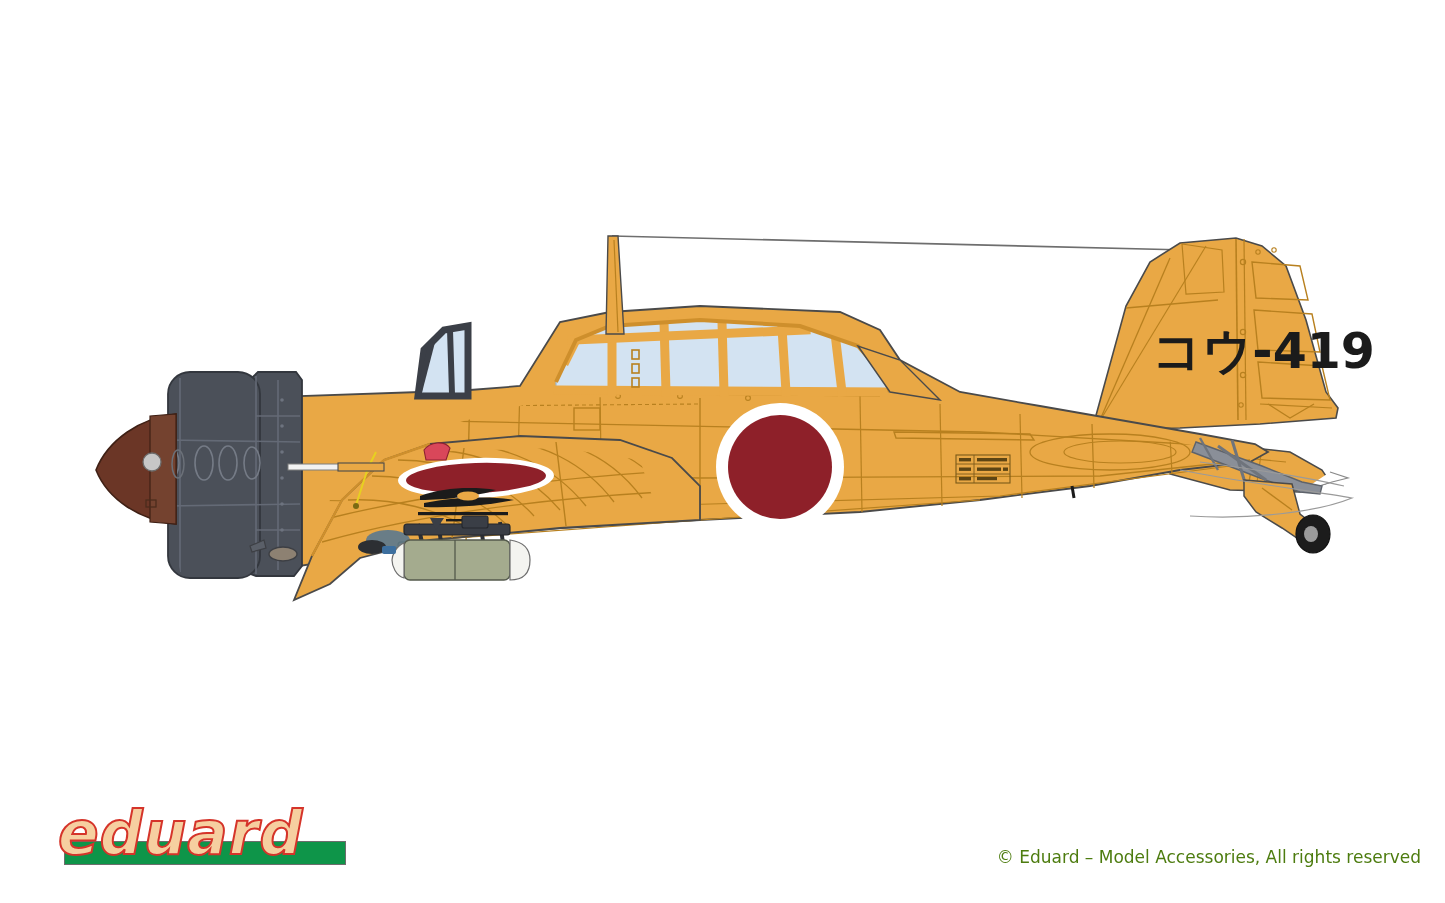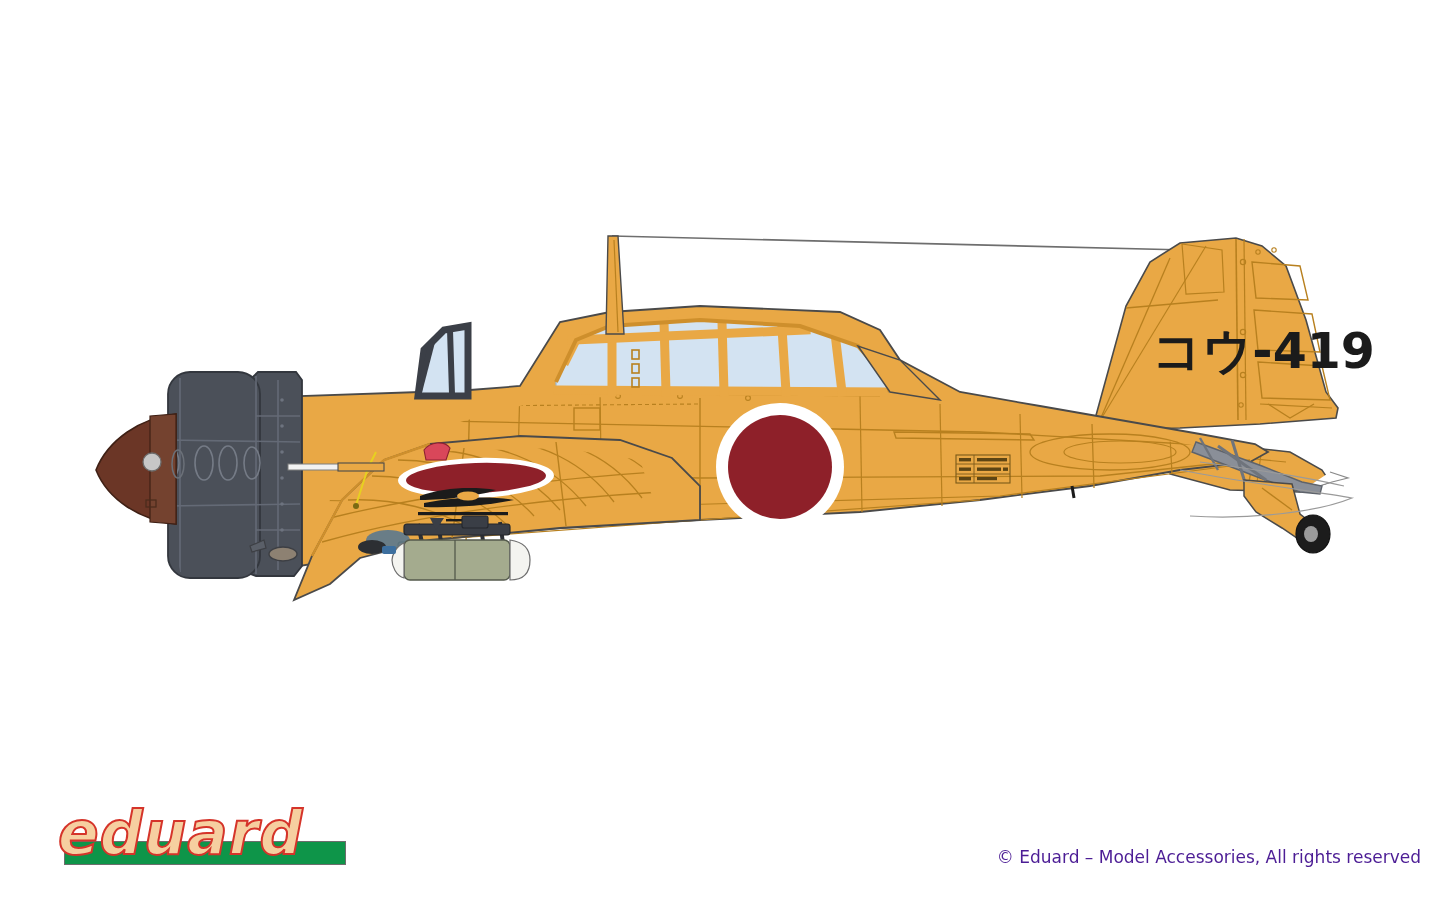--- a/index.html
+++ b/index.html
@@ -29,21 +29,21 @@
     font-family:"DejaVu Sans", sans-serif;
     font-style:italic;font-weight:bold;font-size:60px;
     letter-spacing:1px;
     color:#f6cfa0;
     -webkit-text-stroke:2px #d5342a;
     line-height:56px;
     text-align:left;
   }
   .copyright{
     position:absolute;right:24px;bottom:36px;
-    font-size:17px;color:#4c1d95;
+    font-size:17px;color:#4d7c0f;
     font-family:"DejaVu Sans", sans-serif;
     white-space:nowrap;
   }
   .tail-code{
     font-family:"DejaVu Sans", sans-serif;
     font-weight:bold;
   }
 </style>
 </head>
 <body>

